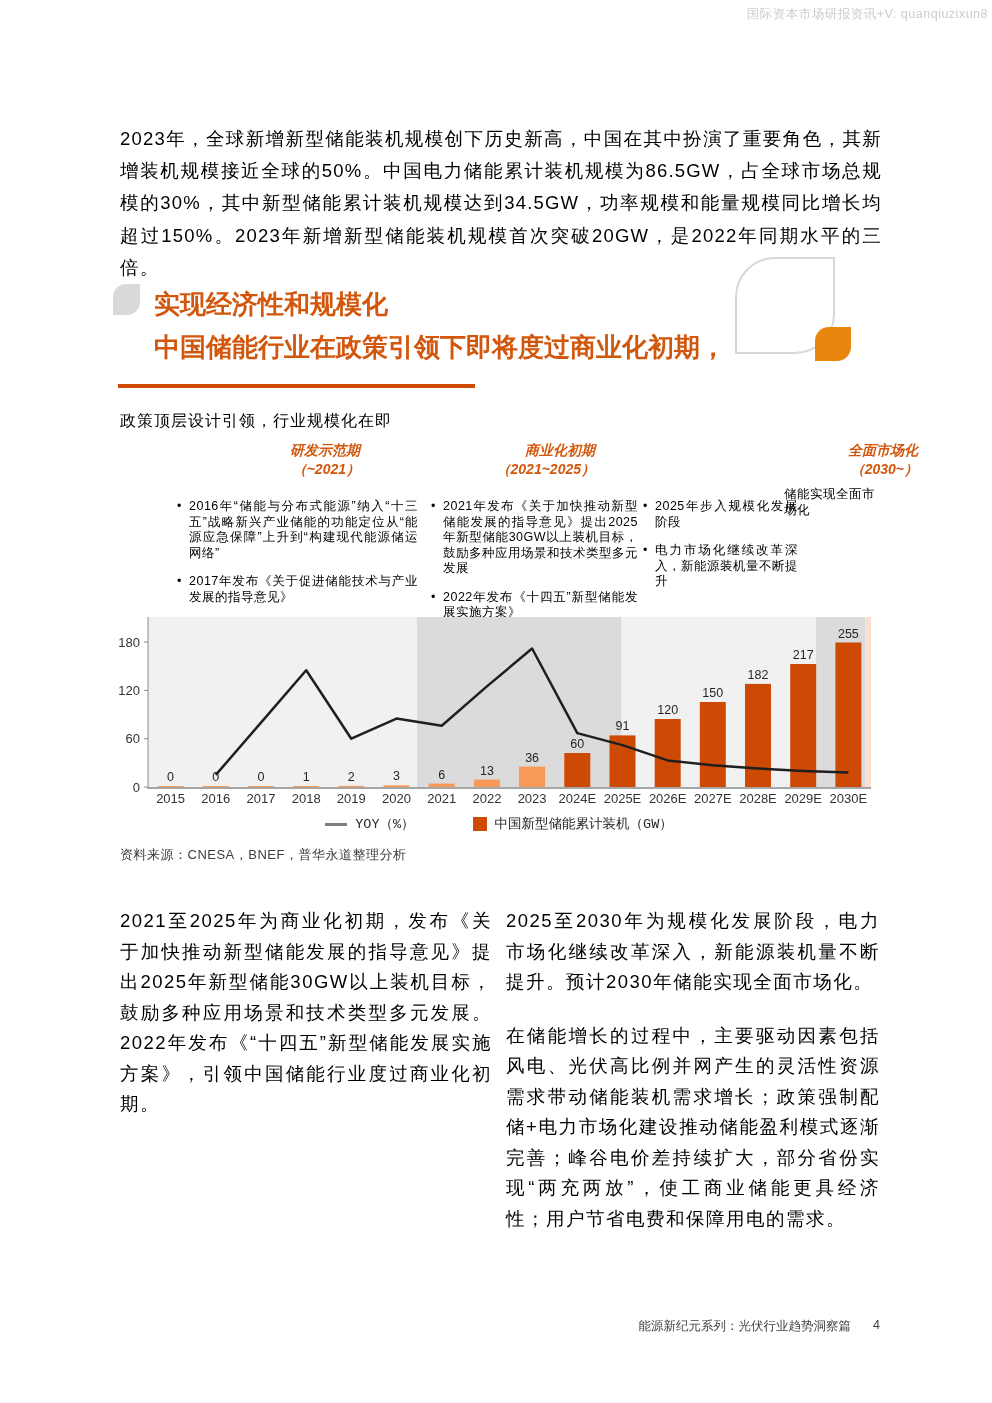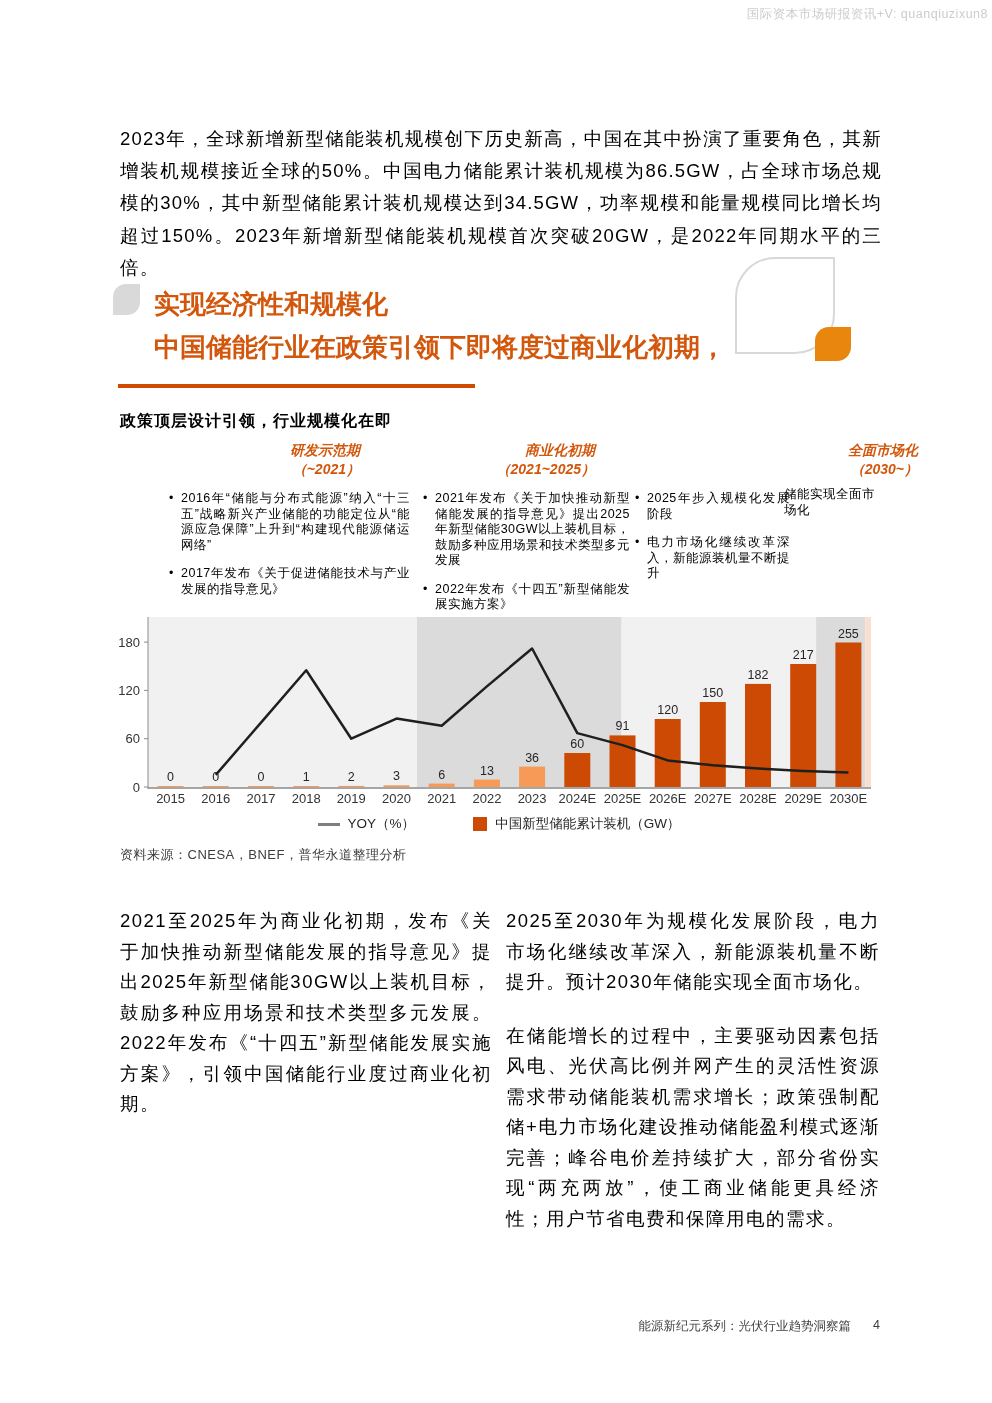--- a/index.html
+++ b/index.html
@@ -15,40 +15,40 @@
   .heading{left:154px;top:283px;width:620px;font-size:26px;font-weight:bold;
            color:#d2570c;line-height:43px;}
   .leaf-gray{left:113px;top:284px;width:27px;height:31px;background:#d9d9d9;
              border-radius:13px 0 13px 0;}
   .leaf-outline{left:735px;top:257px;width:96px;height:93px;border:2px solid #d8d8d8;
                 border-radius:40px 0 40px 0;}
   .leaf-orange{left:815px;top:327px;width:36px;height:34px;background:#e8860d;
                border-radius:14px 0 14px 0;}
   .rule{left:118px;top:384px;width:357px;height:4px;background:#d04a02;}
 
-  .subtitle{left:120px;top:411px;font-size:16px;font-weight:bold;letter-spacing:1px;color:#000;}
+  .subtitle{left:120px;top:411px;font-size:16px;font-weight:normal;letter-spacing:1px;color:#000;}
 
   .phase-head{top:441px;width:160px;text-align:right;color:#d2570c;font-weight:bold;
               font-size:14px;line-height:19px;font-style:italic;}
   .ph1{left:200px;} .ph2{left:435px;} .ph3{left:623px;} .ph4{left:758px;}
 
   .plist{top:487px;font-size:12.5px;line-height:15.5px;letter-spacing:.5px;
-         text-align:justify;color:#000;margin:4px;padding:0;}
+         text-align:justify;color:#000;margin:12px;padding:0;}
   .plist li{list-style:none;position:relative;padding-left:13px;margin:0 0 13px 0;}
   .plist li::before{content:"\2022";position:absolute;left:1px;top:0;}
   .c1{left:164px;width:242px;} .c2{left:418px;width:208px;} .c3{left:630px;width:156px;}
   .note4{left:784px;top:487px;width:96px;font-size:12.5px;line-height:15.5px;
          letter-spacing:.5px;color:#000;}
 
   .chart{left:118px;top:612px;}
   svg text{font-family:"Liberation Sans","DejaVu Sans",sans-serif;}
 
   .legend{left:118px;top:815px;width:762px;display:flex;justify-content:center;
           align-items:center;gap:58px;font-size:13.5px;color:#262626;}
-  .legend .item{display:flex;align-items:center;gap:8px;}
+  .legend .item{display:flex;align-items:center;gap:8px;font-family:Liberation Mono, monospace;}
   .lg-line{width:22px;height:3px;background:#7f7f7f;}
   .lg-sq{width:14px;height:14px;background:#cc4a04;}
 
   .source{left:120px;top:846px;font-size:13px;color:#3d3d3d;letter-spacing:.5px;}
 
   .bodycol{top:906px;font-size:18.5px;line-height:30.5px;letter-spacing:1.5px;
            text-align:justify;color:#000;}
   .bodycol p{margin:0;}
   .bodycol p + p{margin-top:23px;}
   .colL{left:120px;width:372px;} .colR{left:506px;width:374px;}

